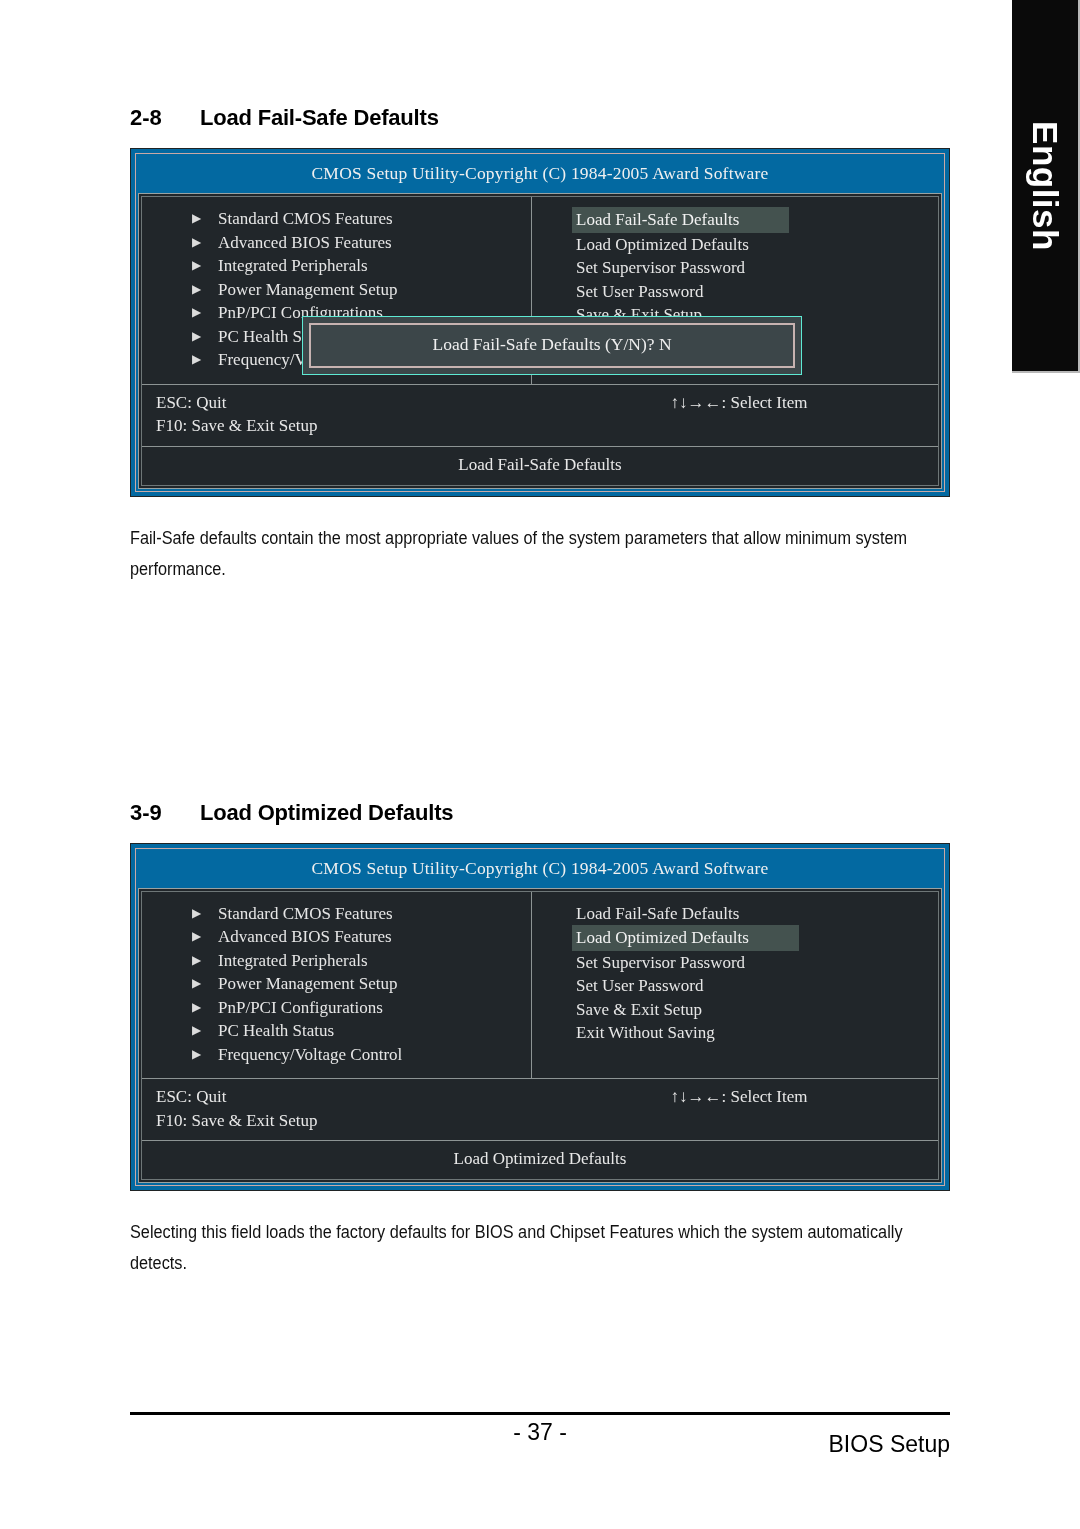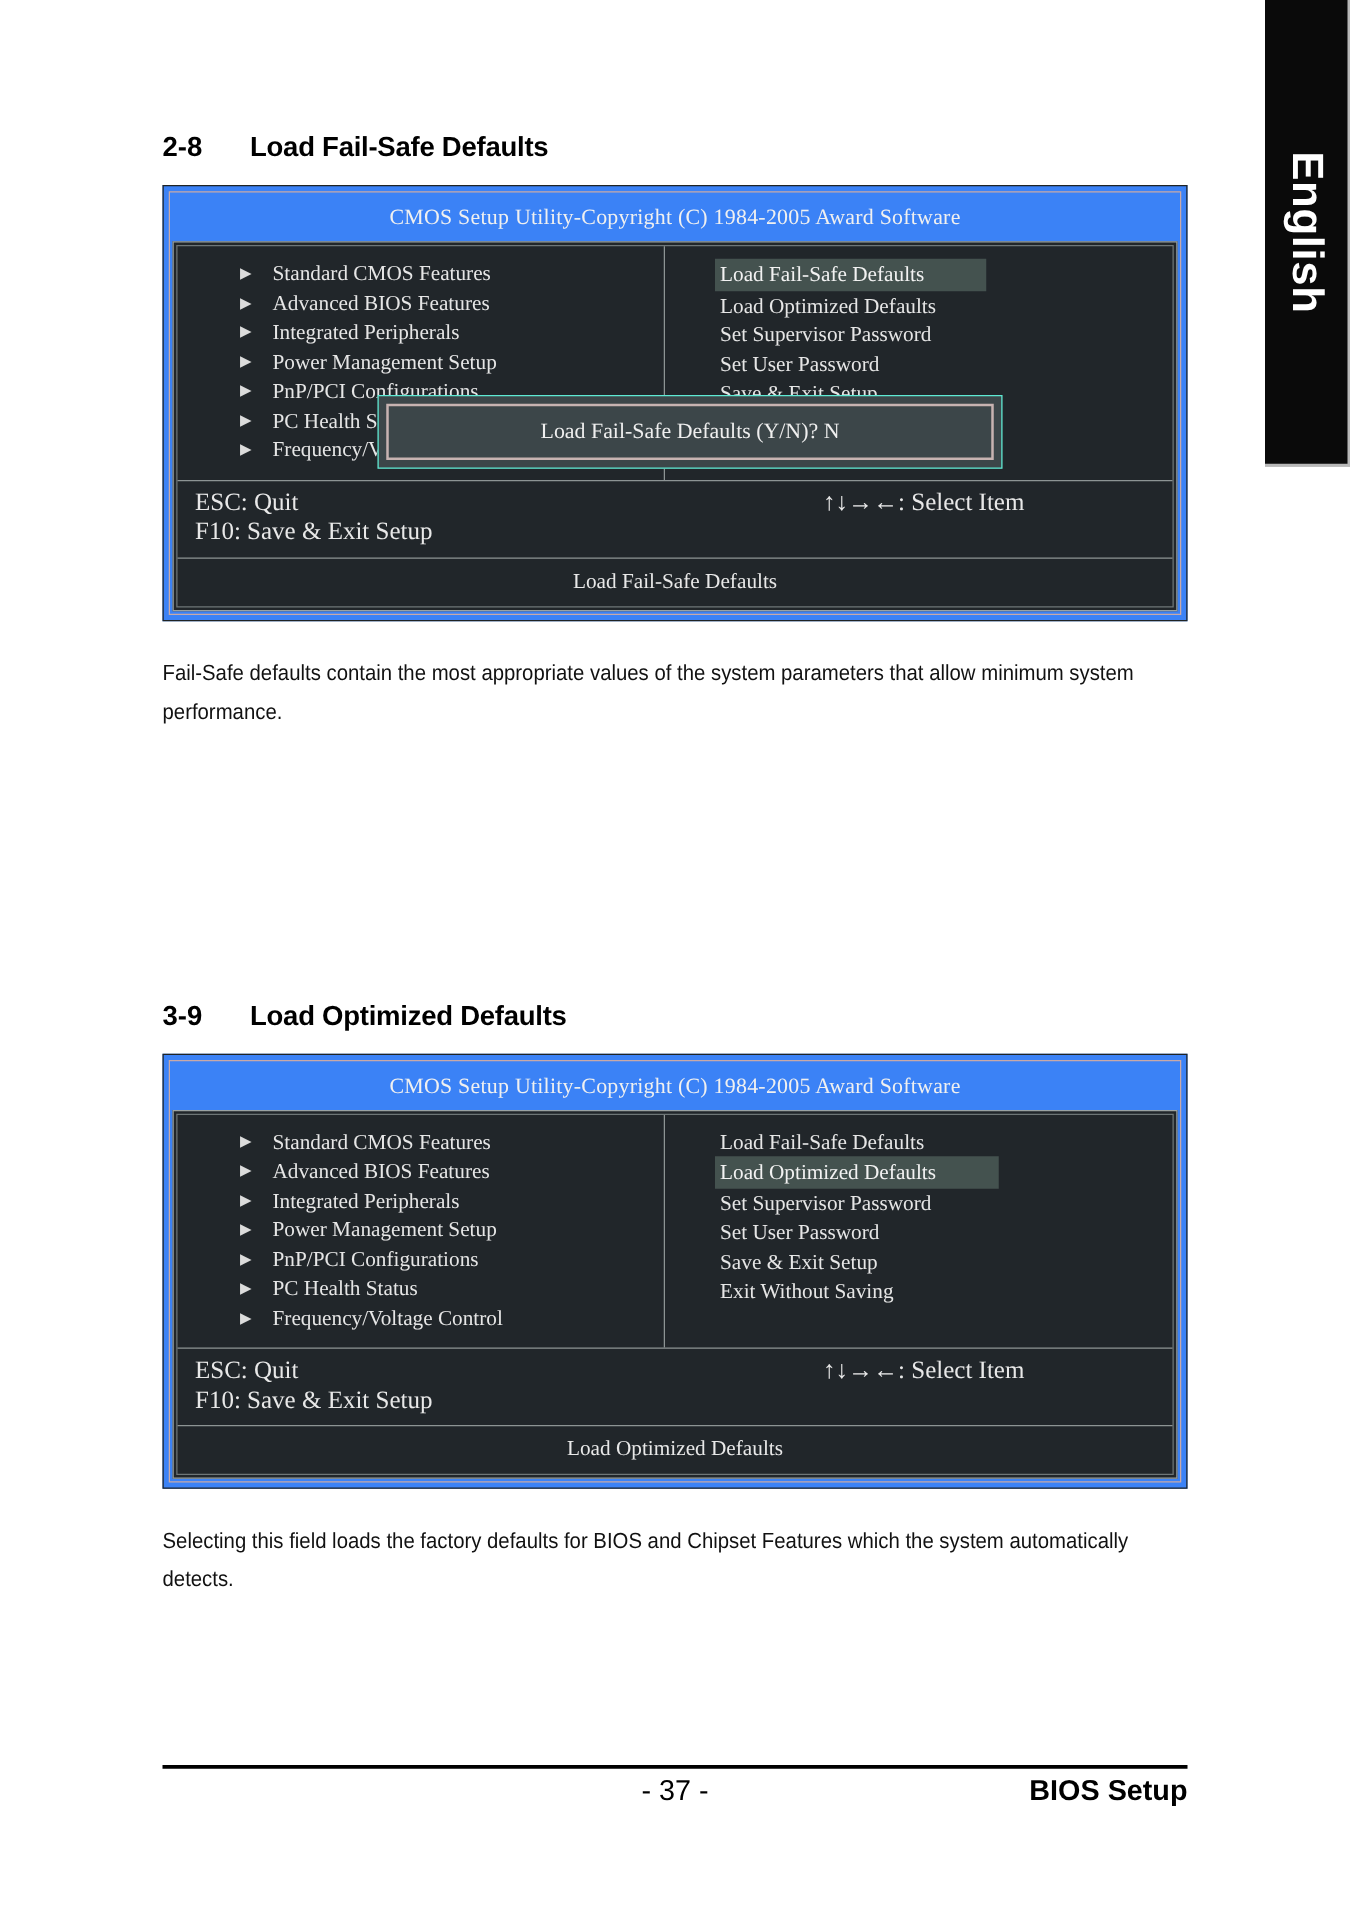--- a/index.html
+++ b/index.html
@@ -62,21 +62,21 @@
     width: 70px;
     flex: 0 0 70px;
   }
   .heading .title {
     letter-spacing: -0.2px;
   }
 
   
   .bios {
     position: relative;
-    background: #3b82f6;
+    background: #0369a1;
     border: 1px solid #1f2324;
     padding: 4px;
     box-sizing: border-box;
     font-family: "Liberation Serif", serif;
     color: #e8e8e8;
   }
   .bios-inner {
     border: 1px solid #c9a9a6;
     padding: 2px;
   }
@@ -147,21 +147,21 @@
   .bios-keys {
     display: flex;
     border-bottom: 1px solid #8d9494;
     padding: 6px 0 8px 0;
   }
   .bios-keys-col {
     width: 50%;
     box-sizing: border-box;
   }
   .bios-key {
-    font-size: 20px;
+    font-size: 17px;
     line-height: 23.5px;
     padding-left: 14px;
     white-space: nowrap;
   }
   .bios-keys-col.right .bios-key {
     text-align: center;
     padding-left: 0;
   }
   .bios-footer {
     text-align: center;
@@ -232,22 +232,21 @@
   }
   .footer .pg {
     position: absolute;
     left: 0;
     right: 0;
     text-align: center;
   }
   .footer .sect {
     position: absolute;
     right: 0;
-    top: 0;
-    font-weight: bold;
+    top: 12px;
   }
 </style>
 </head>
 <body>
 
 <div class="lang-tab">
   <div class="lang-tab-text">English</div>
 </div>
 
 <div class="page">

